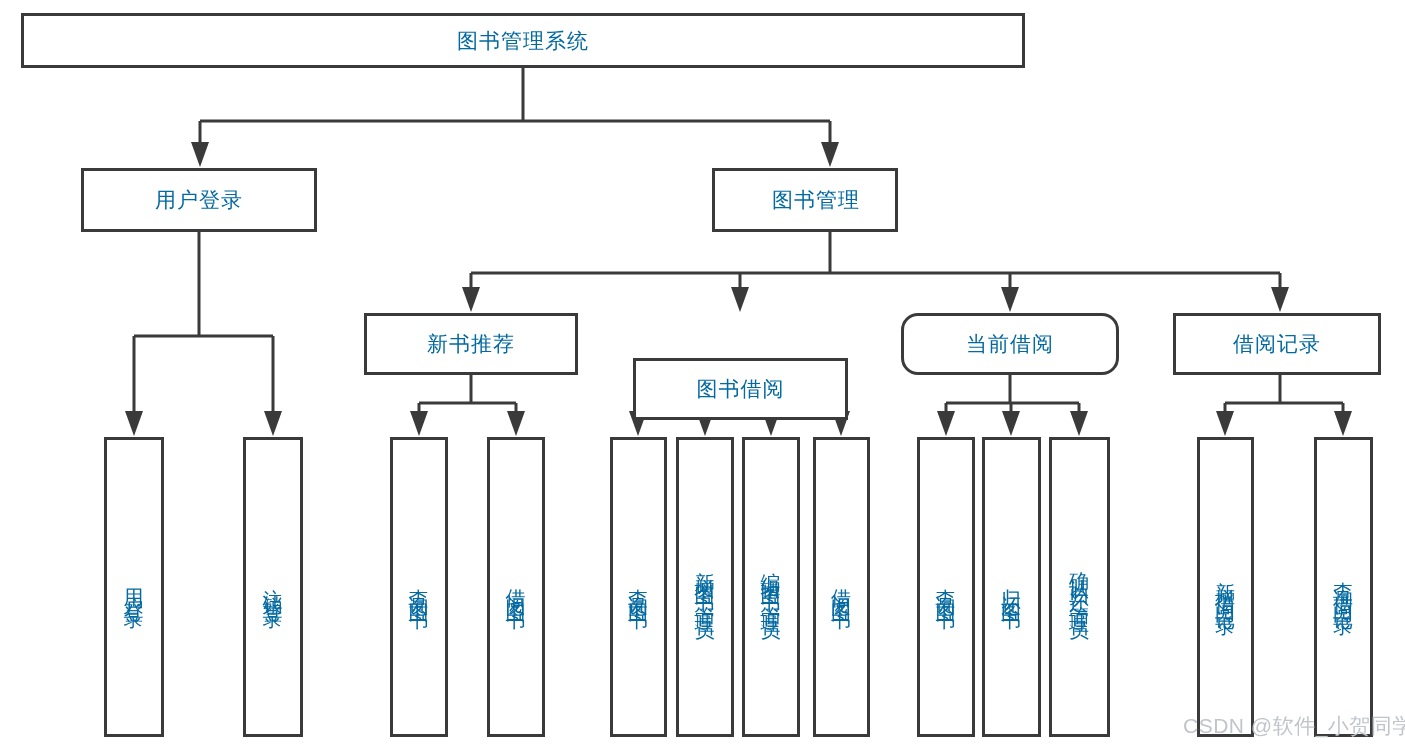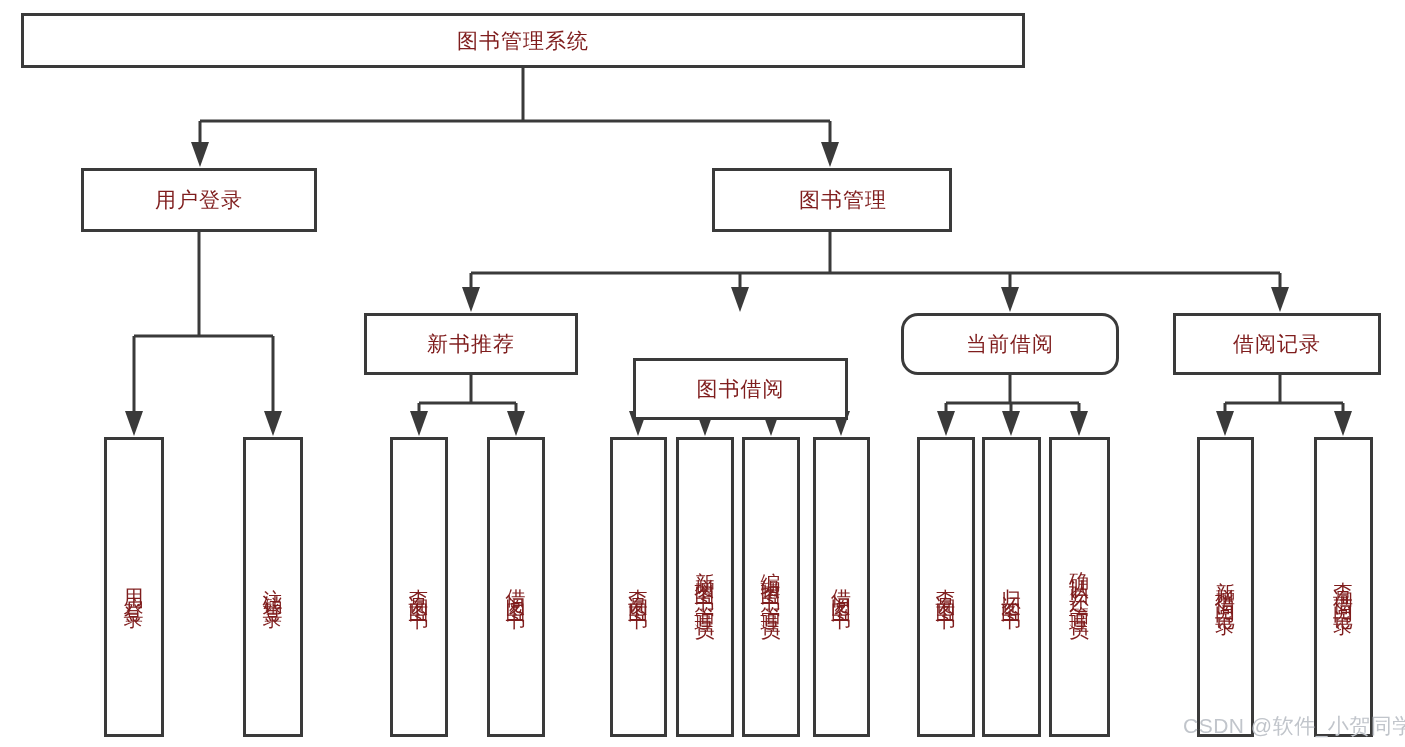--- a/index.html
+++ b/index.html
@@ -20,21 +20,21 @@
     left: 0;
     top: 0;
     width: 1405px;
     height: 747px;
   }
   .node {
     position: absolute;
     box-sizing: border-box;
     background: #ffffff;
     border: 3px solid #3a3a3a;
-    color: #7f1d1d;
+    color: #0369a1;
     display: flex;
     align-items: center;
     justify-content: center;
     text-align: left;
   }
   .h-node {
     font-size: 21px;
     letter-spacing: 1px;
     white-space: nowrap;
   }
@@ -96,21 +96,21 @@
       <polygon points="1002,411 1020,411 1011,436"></polygon>
       <polygon points="1070,411 1088,411 1079,436"></polygon>
       <polygon points="1216,411 1234,411 1225,436"></polygon>
       <polygon points="1334,411 1352,411 1343,436"></polygon>
     </g>
   </svg>
 
   <div class="node h-node" style="left:21px; top:13px; width:1004px; height:55px;">图书管理系统</div>
 
   <div class="node h-node" style="left:81px; top:168px; width:236px; height:64px;">用户登录</div>
-  <div class="node h-node" style="left:712px; top:168px; width:240px; height:64px;padding-left:22px;">图书管理</div>
+  <div class="node h-node" style="left:712px; top:168px; width:186px; height:64px;padding-left:22px;">图书管理</div>
 
   <div class="node h-node" style="left:364px; top:313px; width:214px; height:62px;font-family:Liberation Serif, serif;">新书推荐</div>
   <div class="node h-node" style="left:633px; top:313px; width:215px; height:62px;margin-top:45px;">图书借阅</div>
   <div class="node h-node" style="left:901px; top:313px; width:218px; height:62px;border-radius:17px;">当前借阅</div>
   <div class="node h-node" style="left:1173px; top:313px; width:208px; height:62px;">借阅记录</div>
 
   <div class="node v-node" style="left:104px; top:437px; width:60px; height:300px;">用户登录</div>
   <div class="node v-node" style="left:243px; top:437px; width:60px; height:300px;">注销登录</div>
 
   <div class="node v-node" style="left:390px; top:437px; width:58px; height:300px;">查询图书</div>

